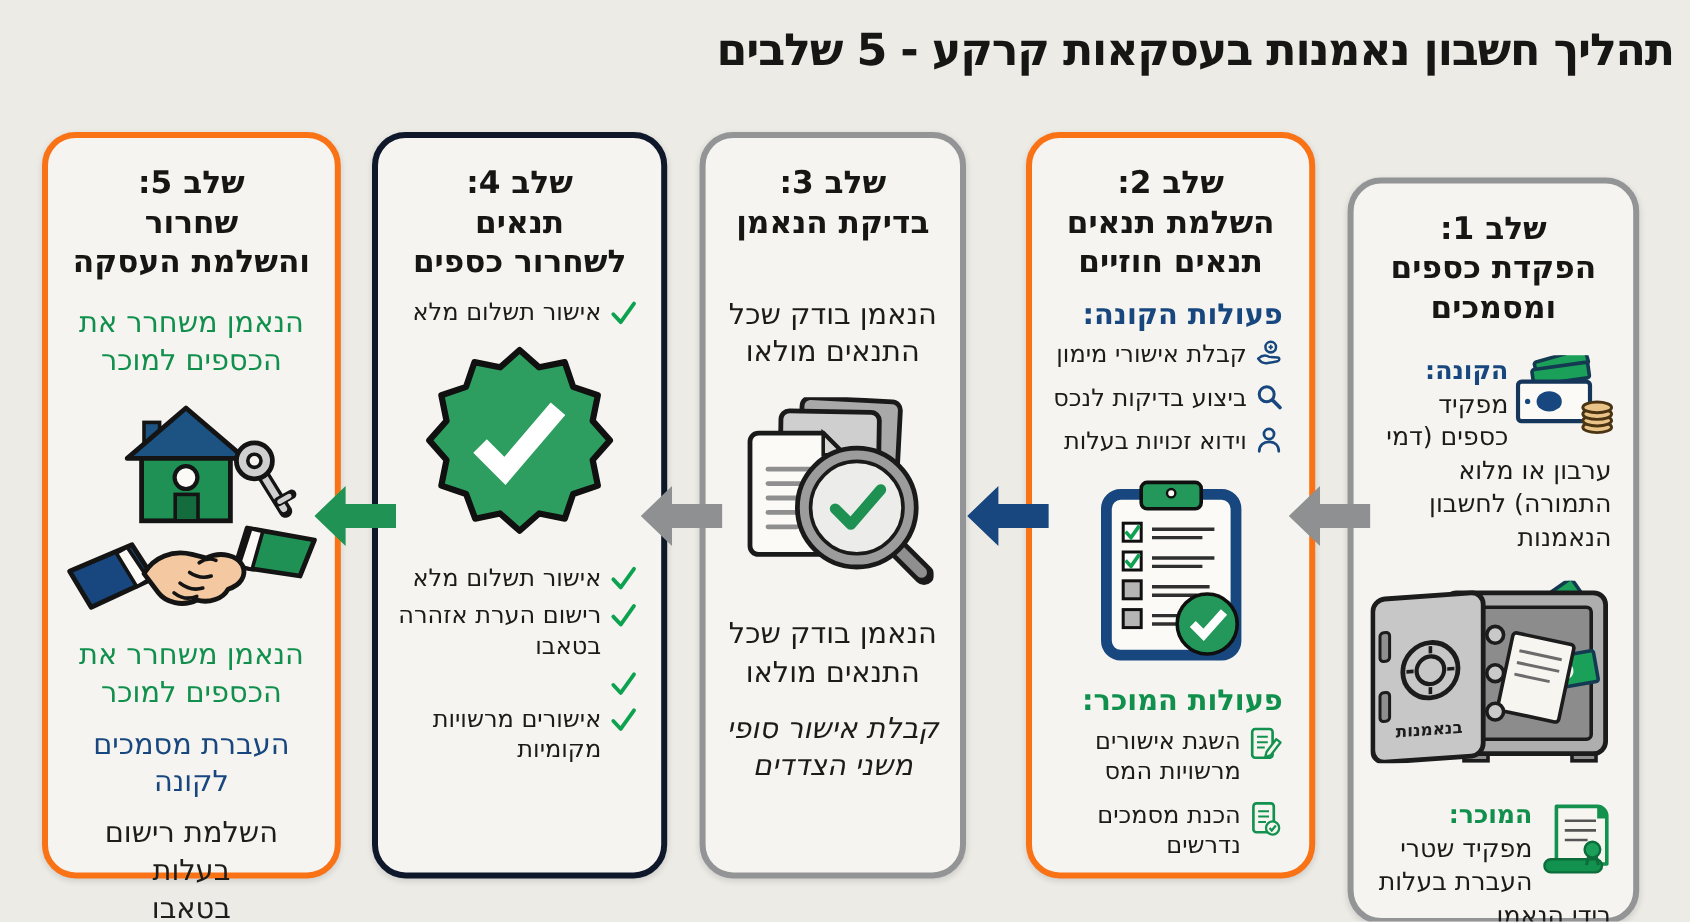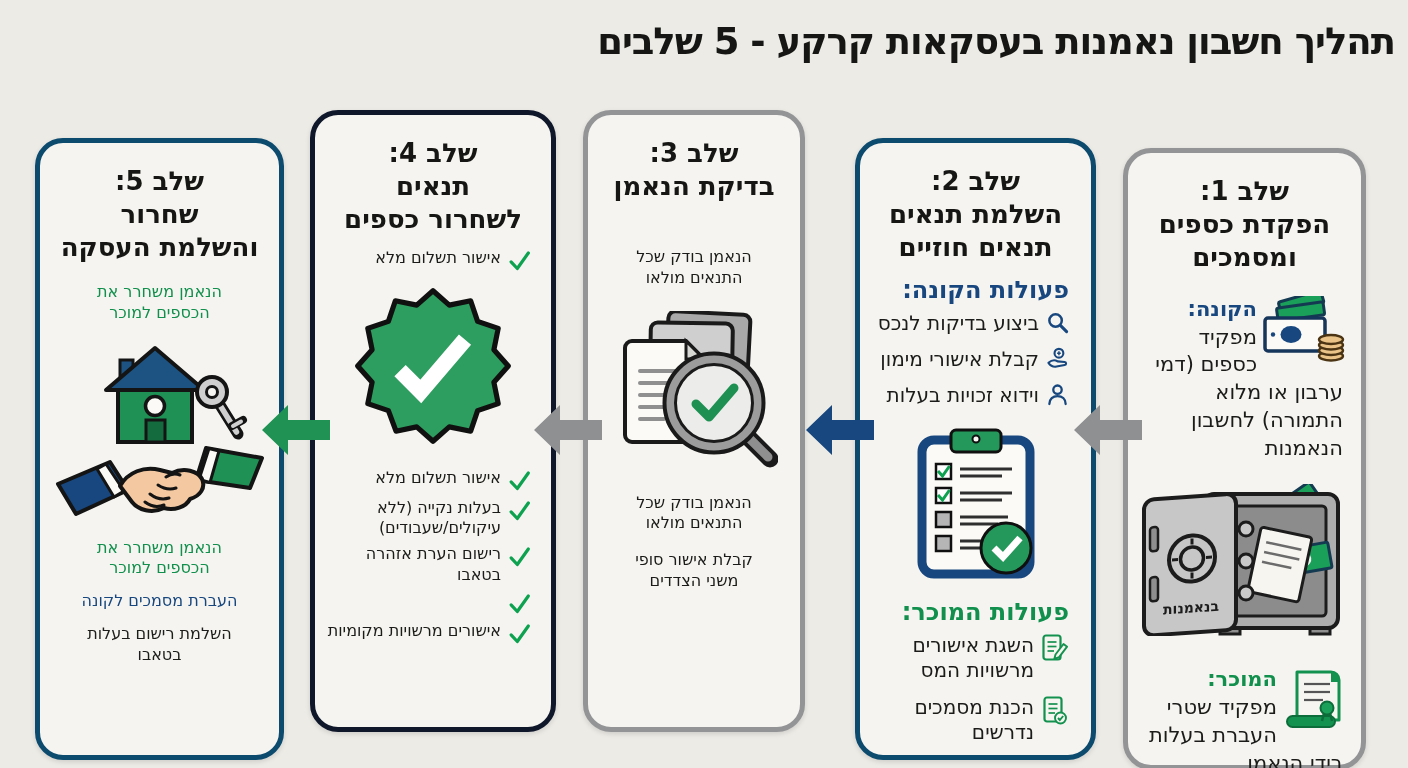--- a/index.html
+++ b/index.html
@@ -14,21 +14,21 @@
     position:absolute;top:20px;right:13px;
     font-size:37px;font-weight:bold;color:#161614;letter-spacing:-1px;
     white-space:nowrap;
   }
   .card{
     position:absolute;top:110px;height:622px;background:#f5f4f0;
     border-radius:28px;box-sizing:border-box;padding:20px 12px;
     box-shadow:0 2px 5px rgba(0,0,0,.13);
   }
   .card.gray{border:5px solid #939496;}
-  .card.navy{border:5px solid #0c4a6e;margin-top:28px;}
+  .card.navy{border:5px solid #f97316;}
   .card.green{border:5px solid #0f172a;}
   .card-title{
     font-weight:bold;font-size:26px;line-height:1.27;text-align:center;
     white-space:pre-line;color:#161614;margin-top:2px;
   }
   .arrow{position:absolute;top:399px;width:68px;height:62px;z-index:5;}
   .para{font-size:21px;line-height:1.32;text-align:right;padding:0 6px;}
   .para .flt-icon{float:right;margin-left:6px;margin-right:-2px;}
   .navy-label{color:#17477e;font-weight:bold;}
   .green-label{color:#10904c;font-weight:bold;}
@@ -36,25 +36,25 @@
   .sub-head.navy-t{color:#17477e;}
   .sub-head.green-t{color:#10904c;}
   .action-row{
     display:flex;align-items:flex-start;column-gap:7px;
     font-size:20px;line-height:1.25;padding-right:10px;margin-top:7px;
   }
   .action-row .row-icon{flex:0 0 auto;margin-top:0px;}
   .action-row .row-text{text-align:right;max-width:168px;}
   .check-row{
     display:flex;align-items:flex-start;column-gap:7px;
-    font-size:16px;line-height:1.26;padding-right:8px;margin-top:6px;
+    font-size:20px;line-height:1.26;padding-right:8px;margin-top:6px;
   }
   .check-row .chk{flex:0 0 auto;width:23px;height:23px;margin-top:1px;}
   .check-row .chk-text{text-align:right;max-width:176px;}
-  .center-text{text-align:center;white-space:pre-line;font-size:16px;line-height:1.3;}
+  .center-text{text-align:center;white-space:pre-line;font-size:24px;line-height:1.3;}
   .green-t{color:#10904c;}
   .navy-t{color:#17477e;}
   .dark-t{color:#1d1d1b;}
   .big-icon{display:block;margin:0 auto;}
   .clearfix::after{content:"";display:block;clear:both;}
 </style>
 </head>
 <body>
 
 <div class="stage">
@@ -151,35 +151,35 @@
   <div class="card navy" style="left:855px;width:241px;">
     <div class="card-title">שלב 2:
 השלמת תנאים
 תנאים חוזיים</div>
 
     <div class="sub-head navy-t" style="margin-top:12px;">פעולות הקונה:</div>
 
     <div class="action-row">
       <span class="row-icon">
         <svg width="23" height="23" viewBox="0 0 24 24">
-          <circle cx="10" cy="10" r="6.5" fill="none" stroke="#17477e" stroke-width="2.6"></circle>
-          <line x1="15" y1="15" x2="21.5" y2="21.5" stroke="#17477e" stroke-width="3.2" stroke-linecap="round"></line>
-        </svg>
-      </span>
-      <span class="row-text">ביצוע בדיקות לנכס</span>
-    </div>
-    <div class="action-row">
-      <span class="row-icon">
-        <svg width="23" height="23" viewBox="0 0 24 24">
           <circle cx="13.5" cy="6.5" r="4.6" fill="none" stroke="#17477e" stroke-width="2.2"></circle>
           <path d="M13.5 4.4 v4.2 M11.6 6.5 h3.8" stroke="#17477e" stroke-width="1.5" fill="none"></path>
           <path d="M2.5 16.5 c3.5-3 6.5-3.5 9.5-1.5 l7.5 0.6 c2 0.3 2 2.8 0 3.2 l-8.5 1.6 c-3 0.6-6-0.4-8.5-3.9 z" fill="none" stroke="#17477e" stroke-width="2.1" stroke-linejoin="round"></path>
         </svg>
       </span>
       <span class="row-text">קבלת אישורי מימון</span>
+    </div>
+    <div class="action-row">
+      <span class="row-icon">
+        <svg width="23" height="23" viewBox="0 0 24 24">
+          <circle cx="10" cy="10" r="6.5" fill="none" stroke="#17477e" stroke-width="2.6"></circle>
+          <line x1="15" y1="15" x2="21.5" y2="21.5" stroke="#17477e" stroke-width="3.2" stroke-linecap="round"></line>
+        </svg>
+      </span>
+      <span class="row-text">ביצוע בדיקות לנכס</span>
     </div>
     <div class="action-row">
       <span class="row-icon">
         <svg width="23" height="23" viewBox="0 0 24 24">
           <circle cx="12" cy="7" r="4.4" fill="none" stroke="#17477e" stroke-width="2.4"></circle>
           <path d="M3.5 22 c0-5.5 3.8-8.3 8.5-8.3 s8.5 2.8 8.5 8.3" fill="none" stroke="#17477e" stroke-width="2.4" stroke-linecap="round"></path>
         </svg>
       </span>
       <span class="row-text">וידוא זכויות בעלות</span>
     </div>
@@ -265,21 +265,21 @@
       <line x1="138" y1="126" x2="160" y2="148" stroke="#1a1a1a" stroke-width="17" stroke-linecap="round"></line>
       <line x1="139" y1="127" x2="158" y2="146" stroke="#8f8f8f" stroke-width="9" stroke-linecap="round"></line>
       <circle cx="104" cy="92" r="44" fill="#ecedea" stroke="#9c9c9c" stroke-width="11"></circle>
       <circle cx="104" cy="92" r="49.5" fill="none" stroke="#1a1a1a" stroke-width="4"></circle>
       <circle cx="104" cy="92" r="38.5" fill="none" stroke="#1a1a1a" stroke-width="3"></circle>
       <path d="M86 93 l13 13 25 -29" fill="none" stroke="#1e9152" stroke-width="9" stroke-linecap="round" stroke-linejoin="round"></path>
     </svg>
 
     <p class="center-text" style="margin:20px 0 0 0;">הנאמן בודק שכל
 התנאים מולאו</p>
-    <p class="center-text" style="margin:16px 0 0 0;">קבלת אישור סופי
+    <p class="center-text" style="margin:16px 0 0 0;font-style:italic;">קבלת אישור סופי
 משני הצדדים</p>
   </div>
 
   <div class="card green" style="left:310px;width:246px;">
     <div class="card-title">שלב 4:
 תנאים
 לשחרור כספים</div>
 
     <div class="check-row" style="margin-top:12px;">
       <svg class="chk" viewBox="0 0 26 26">
@@ -292,26 +292,20 @@
       <polygon points="165,85 149.7,102.3 154.3,125 132.4,132.4 125,154.3 102.3,149.7 85,165 67.7,149.7 45.7,154.3 37.6,132.4 15.7,125 20.3,102.3 5,85 20.3,67.7 15.7,45 37.6,37.6 45,15.7 67.7,20.3 85,5 102.3,20.3 125,15.7 132.4,37.6 154.3,45 149.7,67.7" fill="#2d9e5f" stroke="#101010" stroke-width="5.5" stroke-linejoin="round"></polygon>
       <path d="M50 90 l22 22 47 -55" fill="none" stroke="#ffffff" stroke-width="17"></path>
     </svg>
 
     <div style="margin-top:22px;">
       <div class="check-row">
         <svg class="chk" viewBox="0 0 26 26">
             <path d="M3.5 14.5 l7 7.5 L23 4.5" fill="none" stroke="#0ca24f" stroke-width="3.6" stroke-linecap="round" stroke-linejoin="round"></path>
           </svg>
         <span class="chk-text">אישור תשלום מלא</span>
-      </div>
-      <div class="check-row">
-        <svg class="chk" viewBox="0 0 26 26">
-            <path d="M3.5 14.5 l7 7.5 L23 4.5" fill="none" stroke="#0ca24f" stroke-width="3.6" stroke-linecap="round" stroke-linejoin="round"></path>
-          </svg>
-        <span class="chk-text">בעלות נקייה (ללא עיקולים/שעבודים)</span>
       </div>
       <div class="check-row">
         <svg class="chk" viewBox="0 0 26 26">
             <path d="M3.5 14.5 l7 7.5 L23 4.5" fill="none" stroke="#0ca24f" stroke-width="3.6" stroke-linecap="round" stroke-linejoin="round"></path>
           </svg>
         <span class="chk-text">רישום הערת אזהרה בטאבו</span>
       </div>
       <div class="check-row">
         <svg class="chk" viewBox="0 0 26 26">
             <path d="M3.5 14.5 l7 7.5 L23 4.5" fill="none" stroke="#0ca24f" stroke-width="3.6" stroke-linecap="round" stroke-linejoin="round"></path>

